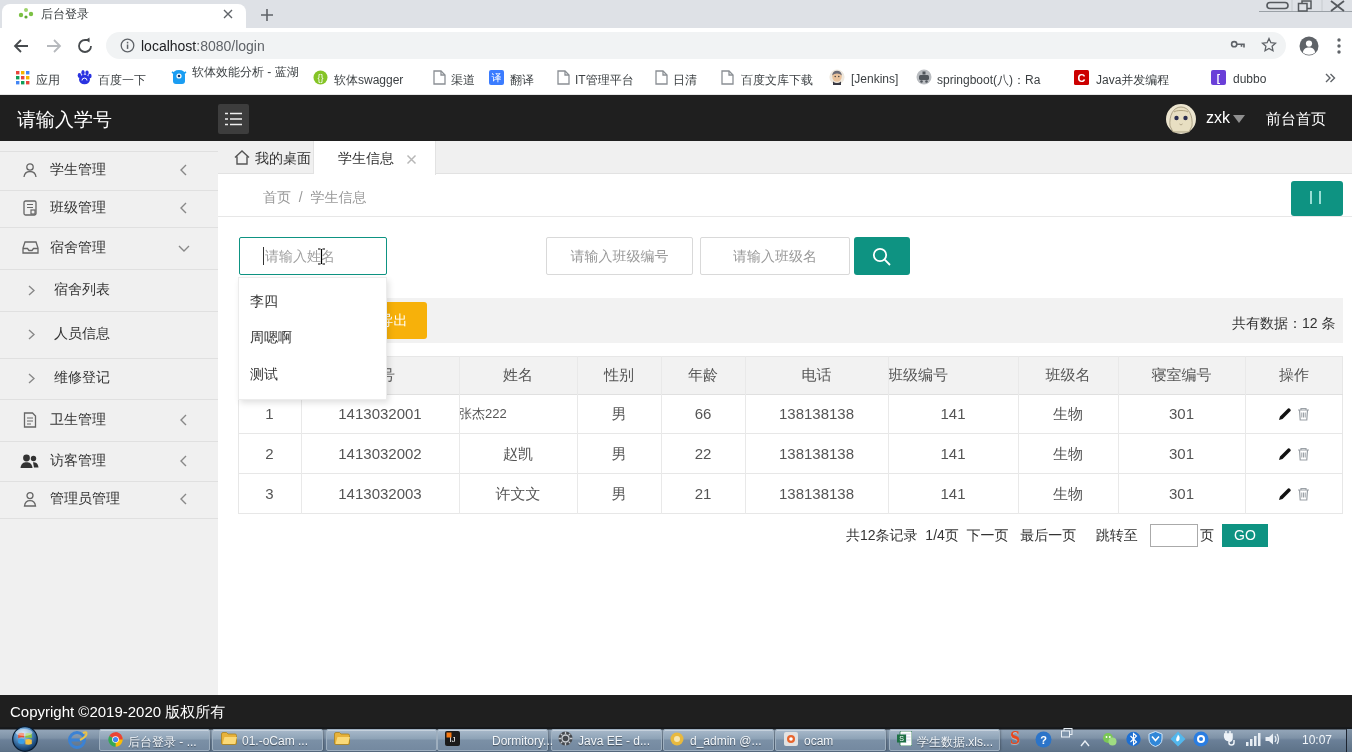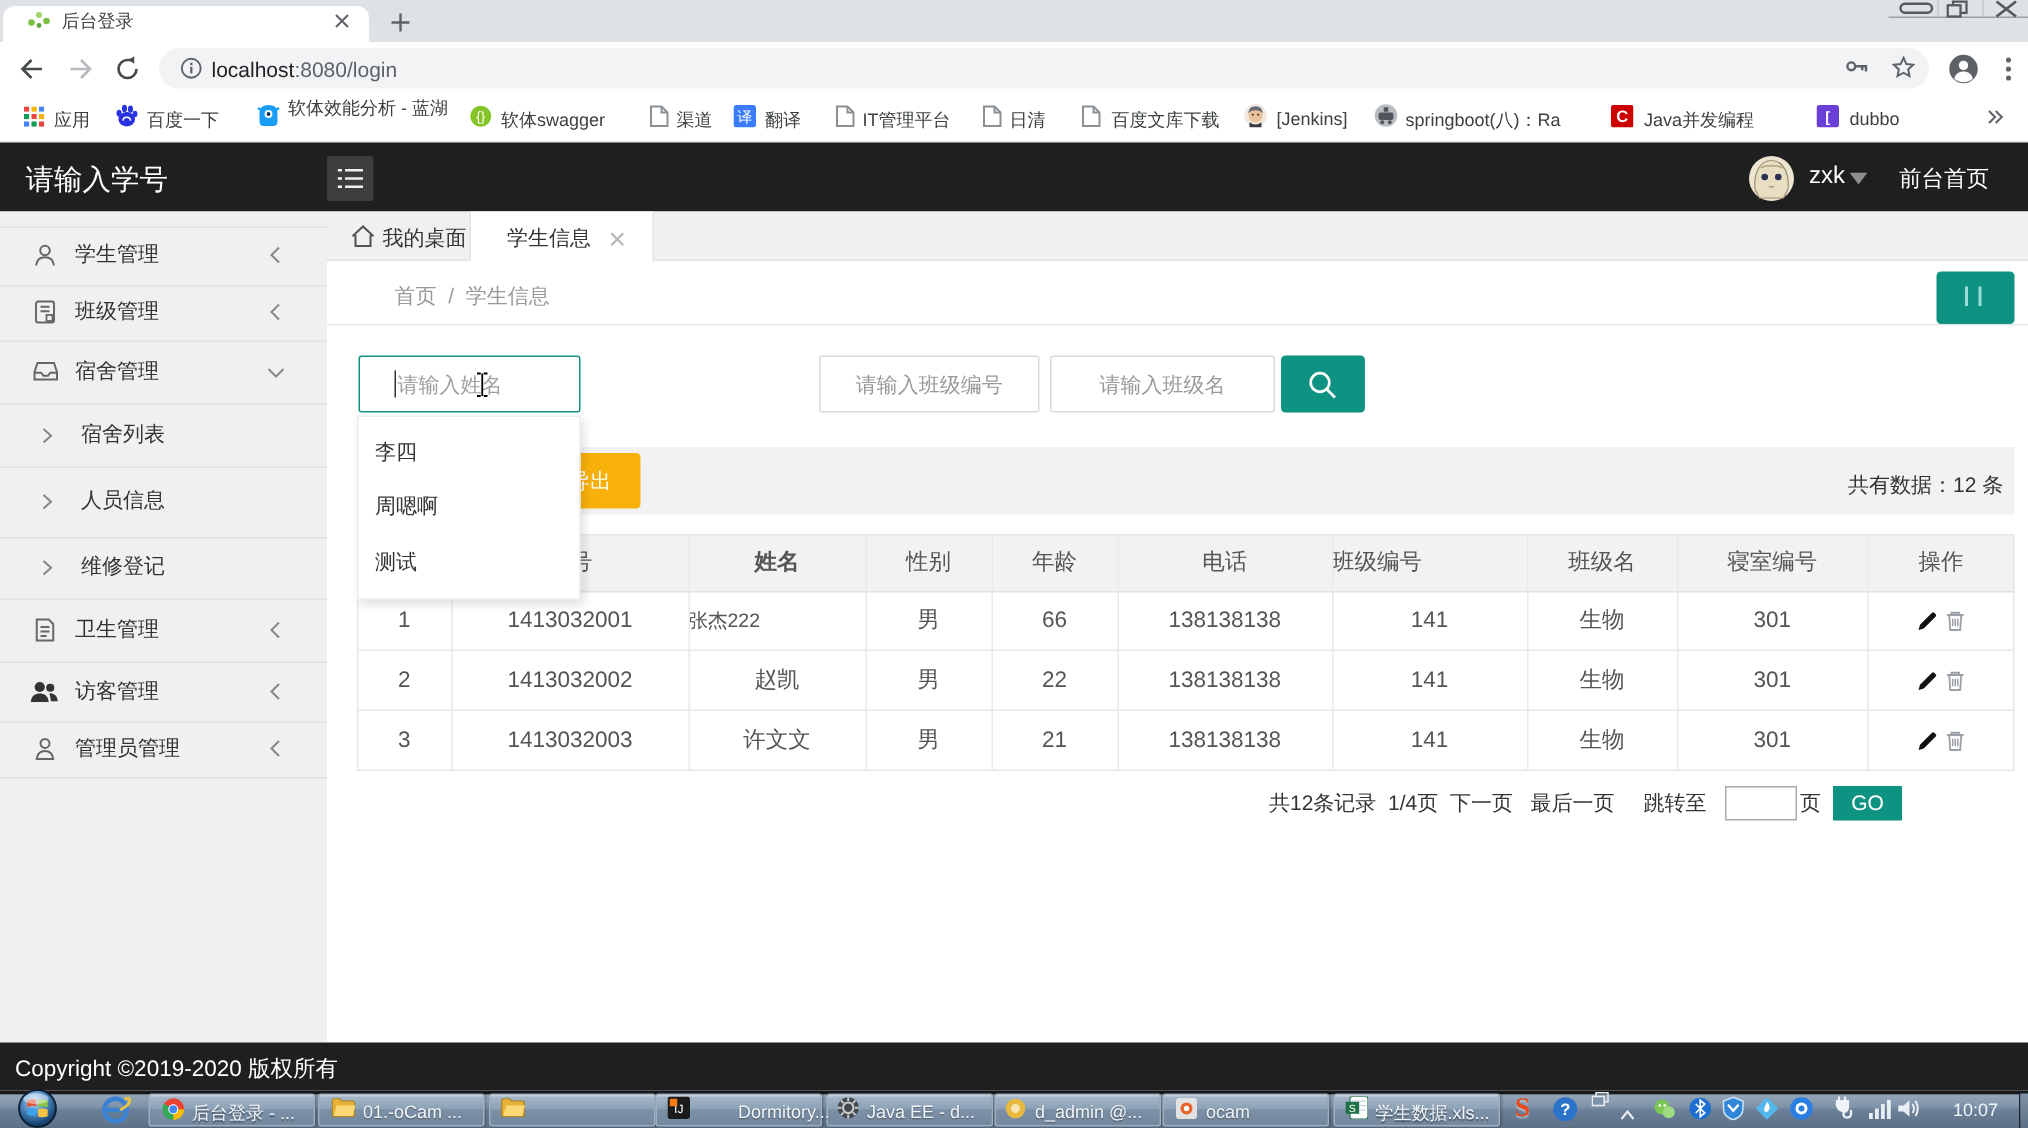--- a/index.html
+++ b/index.html
@@ -298,21 +298,21 @@
     <circle cx="9" cy="9" r="6.2" fill="none" stroke="#fff" stroke-width="1.8"></circle>
     <path d="M13.7 13.7 L19 19" stroke="#fff" stroke-width="1.8"></path>
   </svg>
 
   <div class="abs" style="left:238px;top:298px;width:1105px;height:45px;background:#f2f2f2;"></div>
   <div class="abs" style="left:360px;top:302px;width:67px;height:37px;background:#f7b10a;border-radius:3px;color:#fff;font-size:14px;text-align:center;line-height:37px;">导出</div>
   <div class="abs" style="left:1232px;top:315px;font-size:14px;color:#333;">共有数据：12 条</div>
 
   <div class="abs" style="left:238px;top:356px;width:1105px;height:38px;background:#f2f2f2;"></div>
   <div class="abs" style="left:301px;top:356px;width:158px;height:38px;line-height:38px;text-align:center;font-size:15px;color:#555;">学号</div>
-  <div class="abs" style="left:459px;top:356px;width:118px;height:38px;line-height:38px;text-align:center;font-size:15px;color:#555;font-weight:bold;">姓名</div>
+  <div class="abs" style="left:459px;top:356px;width:118px;height:38px;line-height:38px;text-align:center;font-size:15px;color:#555;">姓名</div>
   <div class="abs" style="left:577px;top:356px;width:84px;height:38px;line-height:38px;text-align:center;font-size:15px;color:#555;">性别</div>
   <div class="abs" style="left:661px;top:356px;width:84px;height:38px;line-height:38px;text-align:center;font-size:15px;color:#555;">年龄</div>
   <div class="abs" style="left:745px;top:356px;width:143px;height:38px;line-height:38px;text-align:center;font-size:15px;color:#555;">电话</div>
   <div class="abs" style="left:888px;top:356px;width:130px;height:38px;line-height:38px;font-size:15px;color:#555;">班级编号</div>
   <div class="abs" style="left:1018px;top:356px;width:100px;height:38px;line-height:38px;text-align:center;font-size:15px;color:#555;">班级名</div>
   <div class="abs" style="left:1118px;top:356px;width:127px;height:38px;line-height:38px;text-align:center;font-size:15px;color:#555;">寝室编号</div>
   <div class="abs" style="left:1245px;top:356px;width:98px;height:38px;line-height:38px;text-align:center;font-size:15px;color:#555;">操作</div>
   <div class="abs" style="left:238px;top:394px;width:1105px;height:40px;background:#fff;border-bottom:1px solid #e7e7e7;"></div>
   <div class="abs" style="left:238px;top:394px;width:63px;height:40px;line-height:40px;text-align:center;font-size:15px;color:#555;">1</div>
   <div class="abs" style="left:301px;top:394px;width:158px;height:40px;line-height:40px;text-align:center;font-size:15px;color:#555;">1413032001</div>

